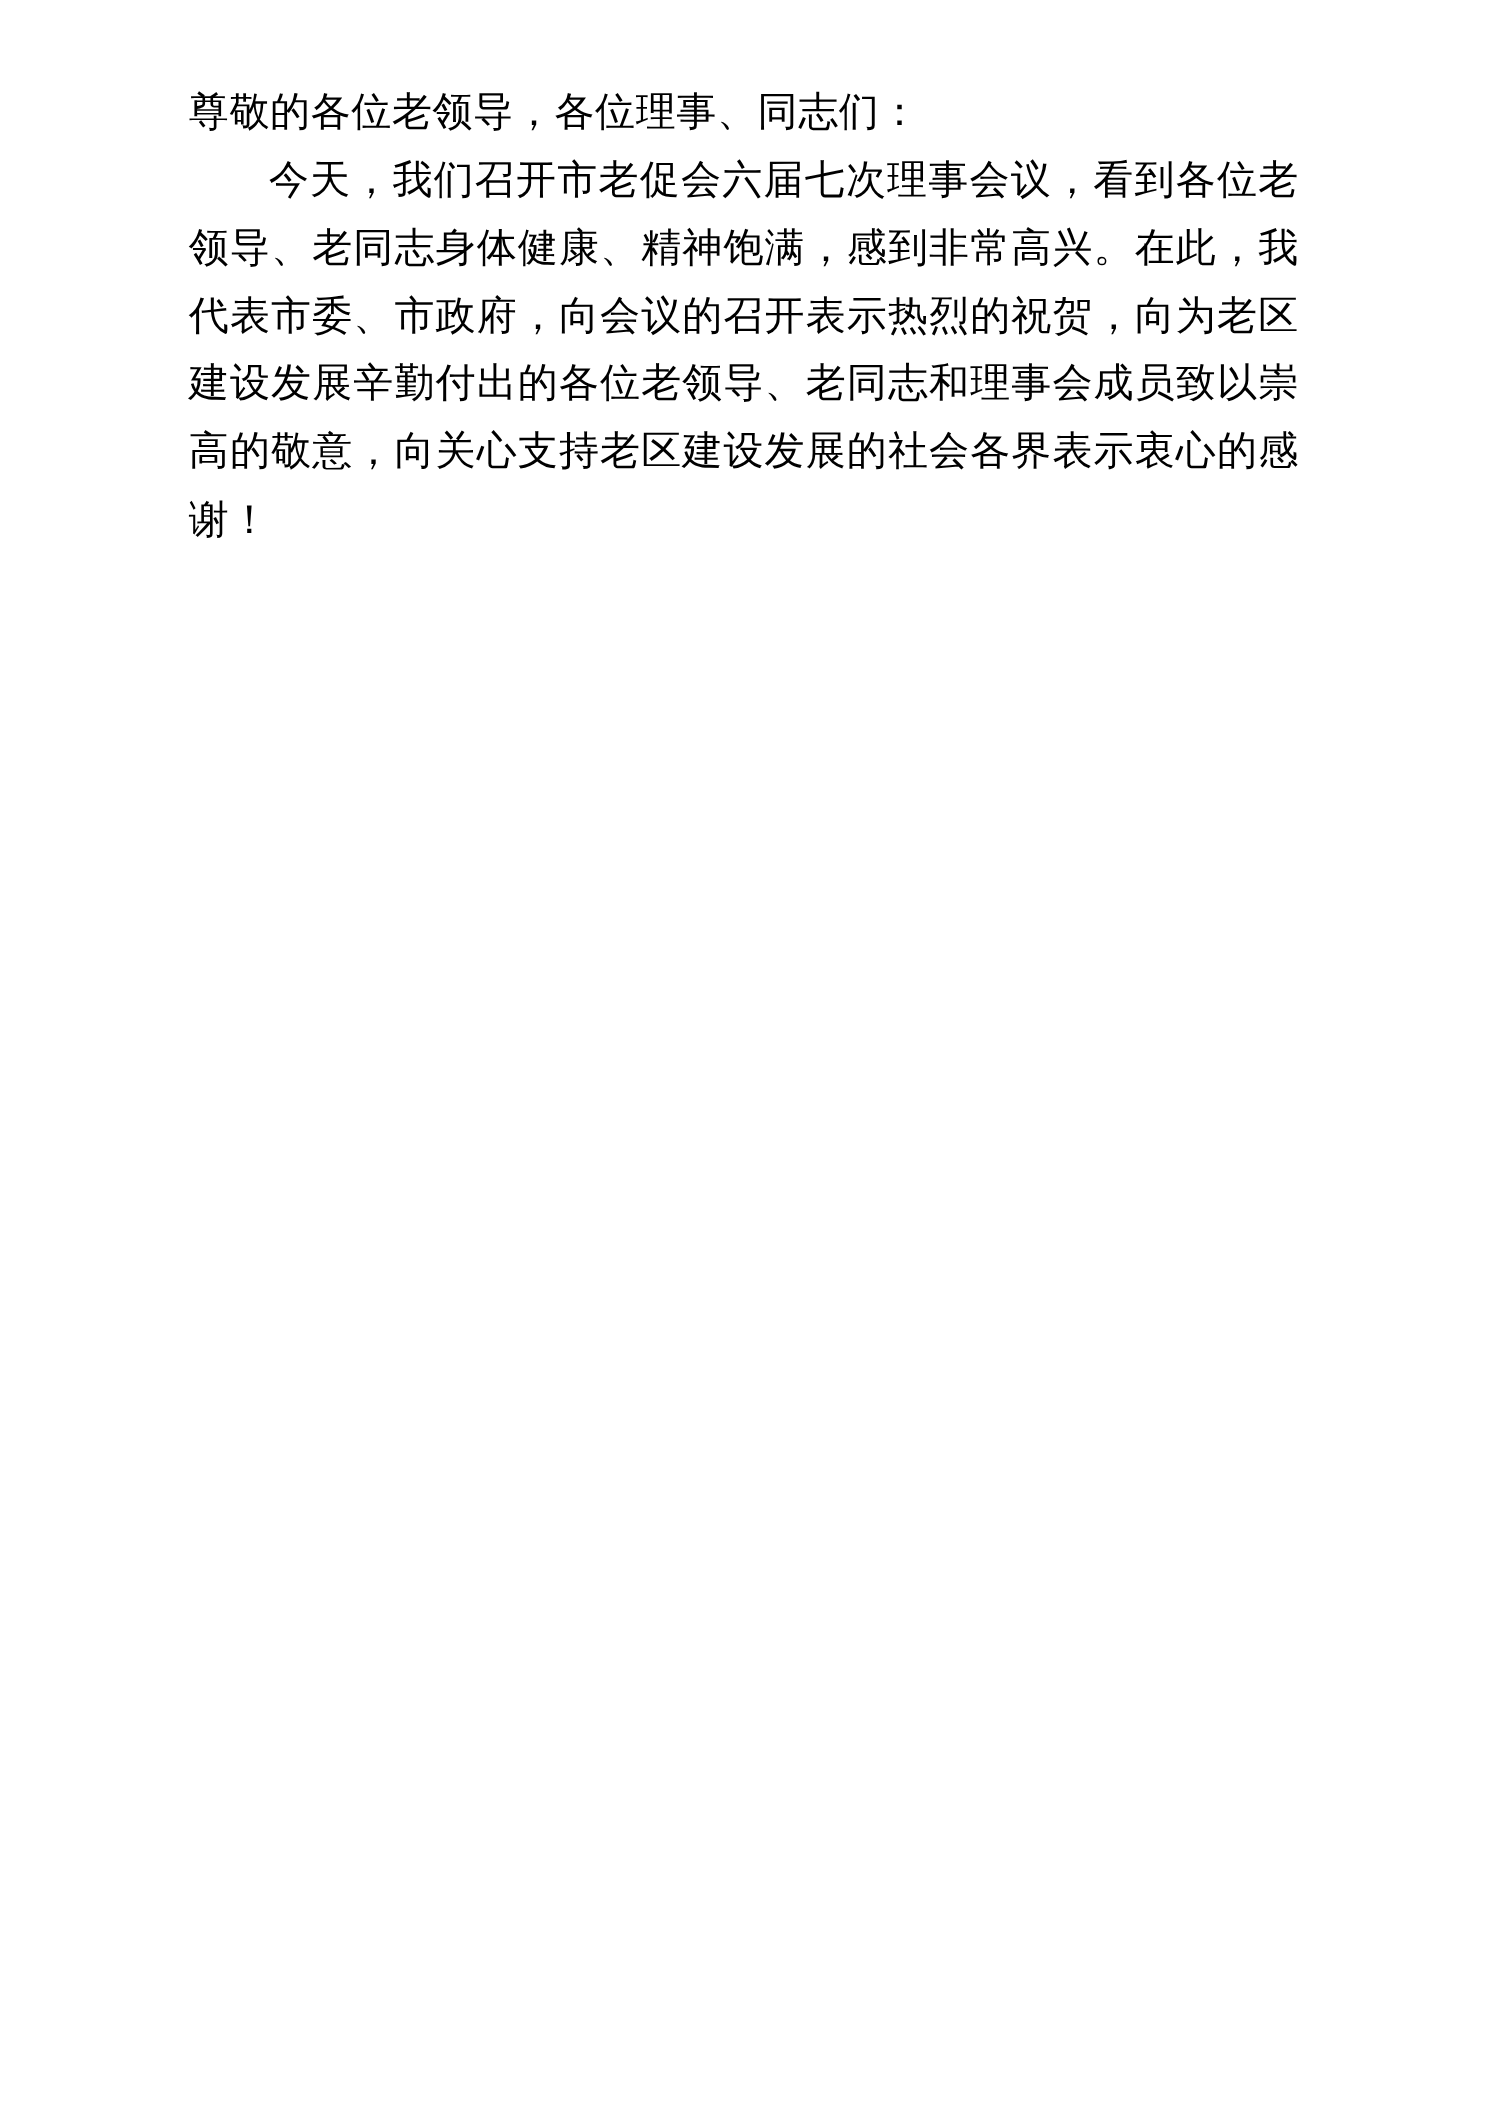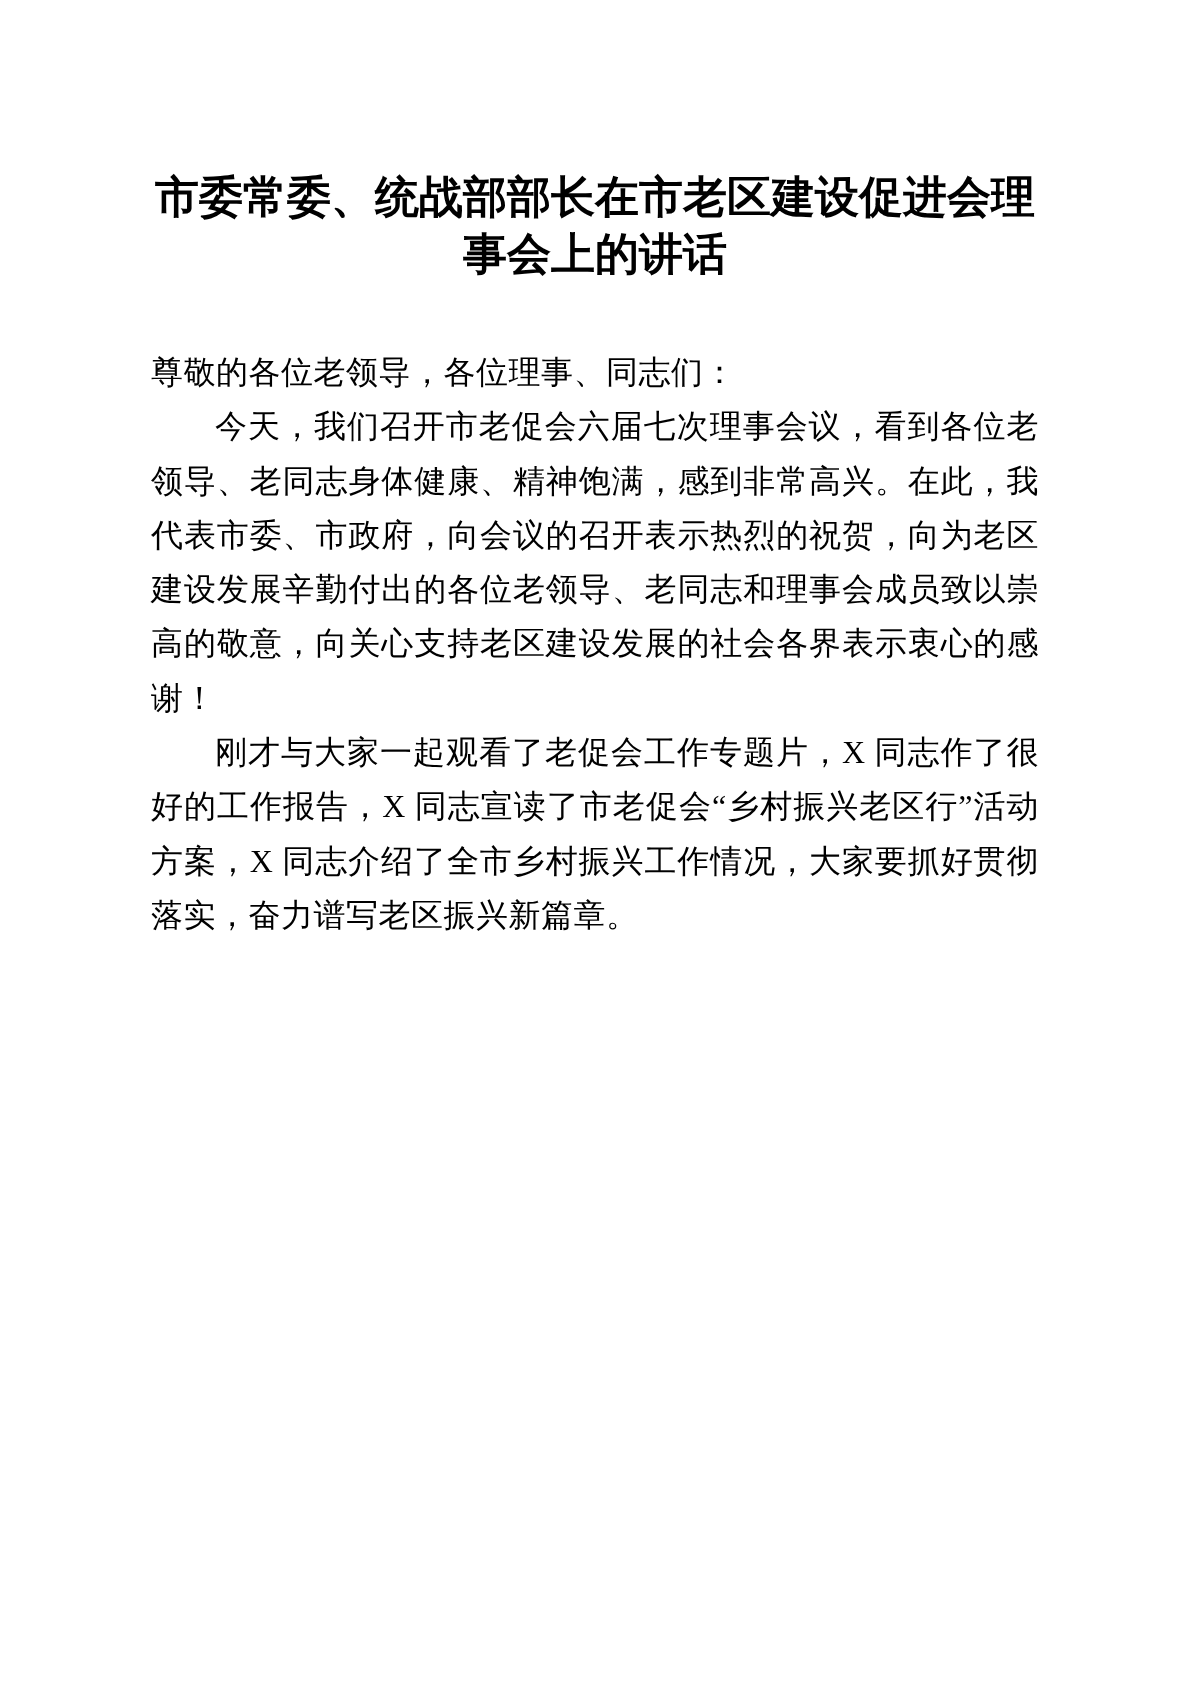--- a/index.html
+++ b/index.html
@@ -43,19 +43,17 @@
     color: #000000;
   }
   .para.indent {
     text-indent: 2em;
   }
 </style>
 </head>
 <body>
 
 <div class="page">
-  <h1 class="doc-title">市委常委、统战部部长在市老区建设促进会理事会上的讲话</h1>
   <div class="doc-body">
       <p class="para">尊敬的各位老领导，各位理事、同志们：</p>
       <p class="para indent">今天，我们召开市老促会六届七次理事会议，看到各位老领导、老同志身体健康、精神饱满，感到非常高兴。在此，我代表市委、市政府，向会议的召开表示热烈的祝贺，向为老区建设发展辛勤付出的各位老领导、老同志和理事会成员致以崇高的敬意，向关心支持老区建设发展的社会各界表示衷心的感谢！</p>
-      <p class="para indent">刚才与大家一起观看了老促会工作专题片，X 同志作了很好的工作报告，X 同志宣读了市老促会“乡村振兴老区行”活动方案，X 同志介绍了全市乡村振兴工作情况，大家要抓好贯彻落实，奋力谱写老区振兴新篇章。</p>
     </div>
 </div>
 
 </body></html>

